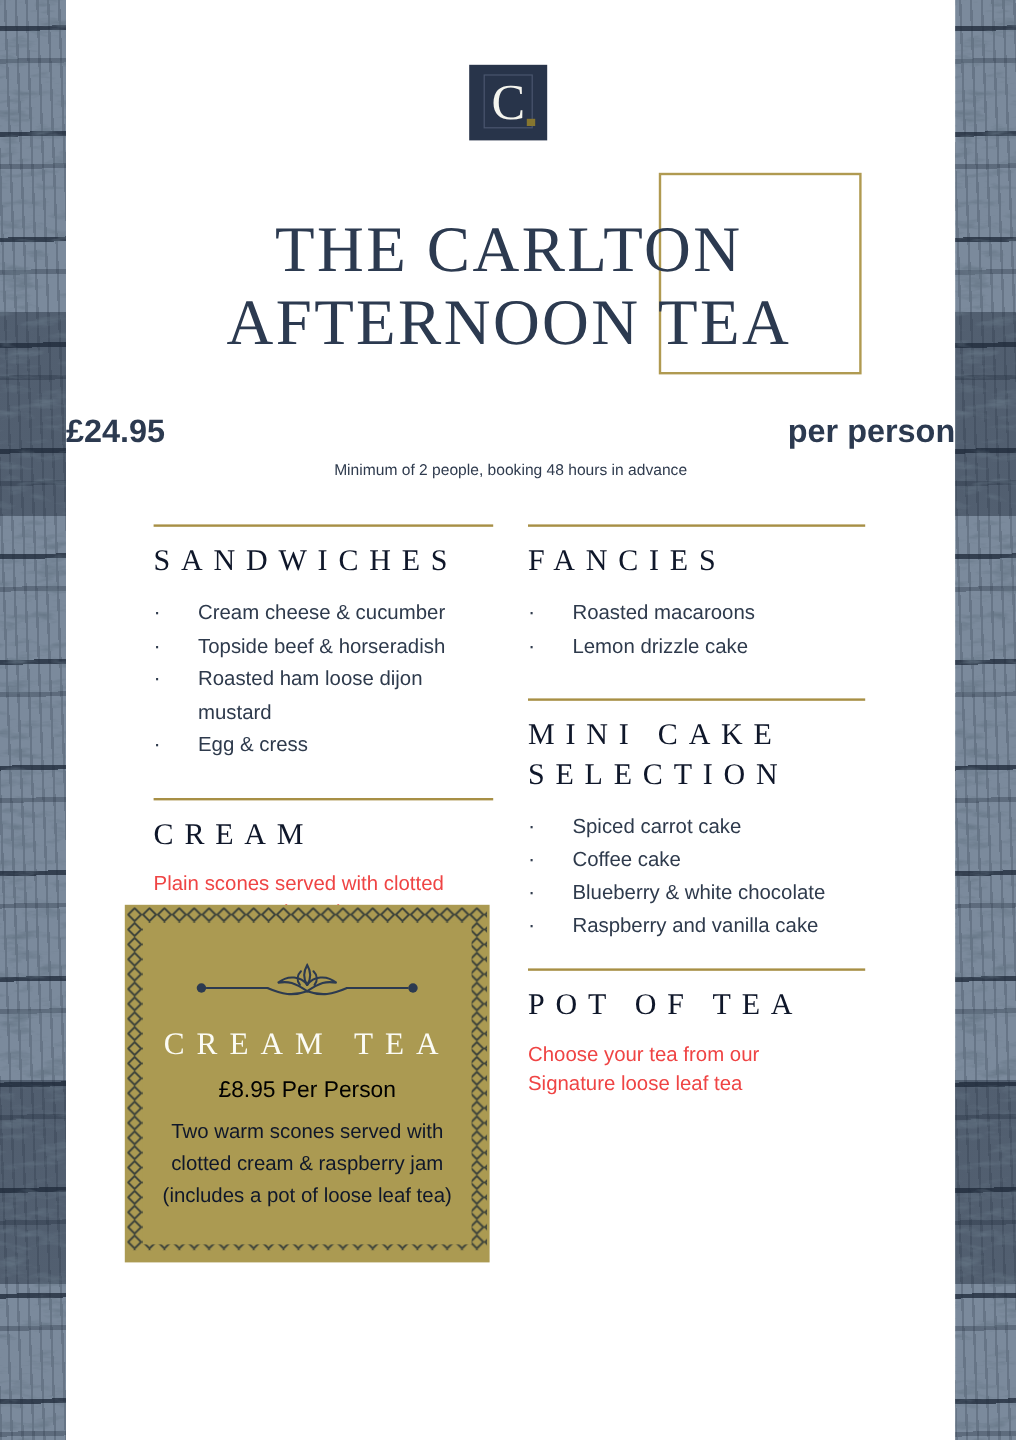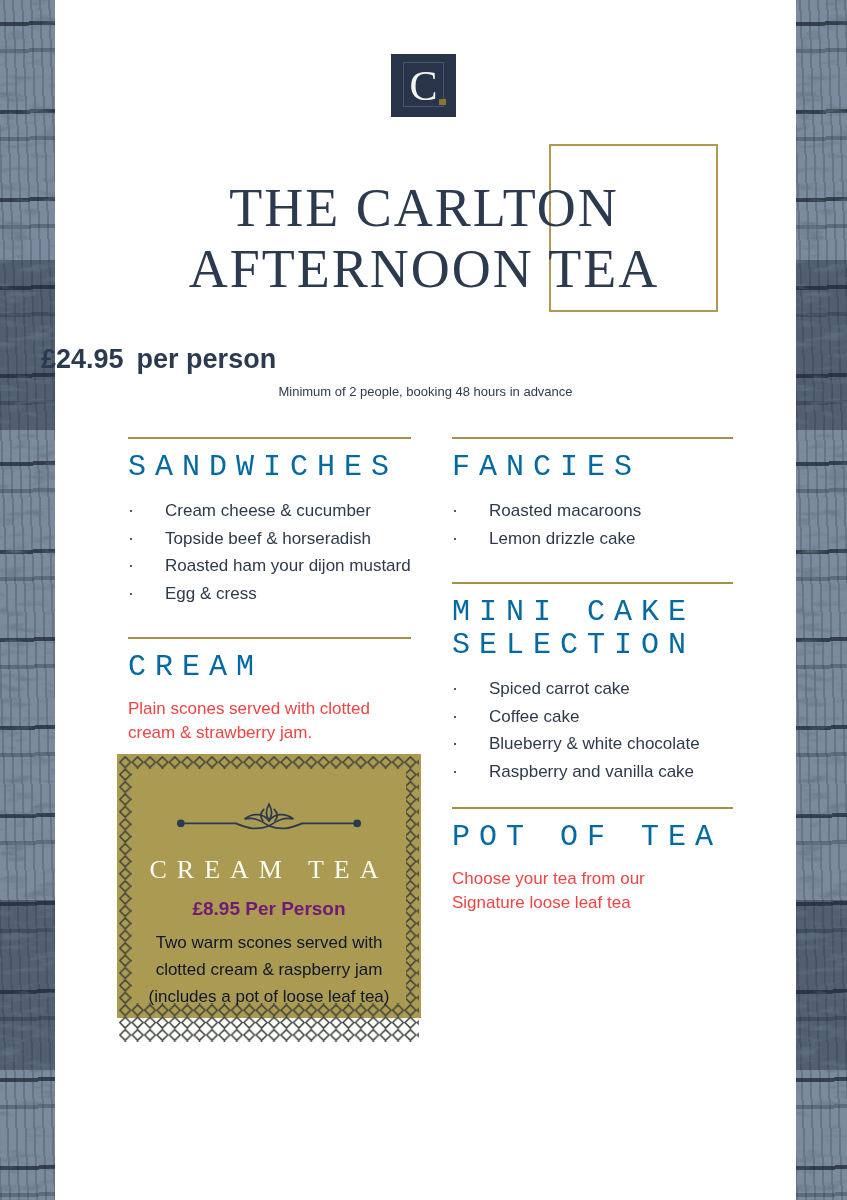--- a/index.html
+++ b/index.html
@@ -27,53 +27,53 @@
   }
   .logo-chip{position:absolute;right:10px;bottom:12px;width:7px;height:6px;background:#86762f;}
   
   .title-accent-box{position:absolute;left:549px;top:144px;width:169px;height:168px;border:2px solid #b09a51;box-sizing:border-box;z-index:0;}
   .page-title{
     position:absolute;left:52px;right:51px;top:178px;z-index:1;text-align:center;
     font-family:"Liberation Serif",serif;font-size:54px;line-height:61px;
     letter-spacing:2px;color:#2c3a50;font-weight:400;
   }
   .price-line{
-    position:absolute;left:41px;right:51px;top:344px;display:flex;justify-content:flex-start;gap:13px;
+    position:absolute;left:55px;right:51px;top:344px;display:flex;justify-content:space-between;gap:13px;
     font-size:27px;font-weight:bold;color:#2c3a50;
   }
   .booking-note{position:absolute;left:55px;right:51px;top:384px;text-align:center;font-size:13px;color:#2f3b4e;}
   
   .col{position:absolute;top:432px;}
   .col-left{left:128px;width:283px;}
-  .col-right{left:440px;width:281px;margin-left:12px;}
+  .col-right{left:440px;width:281px;}
   .gold-rule{height:2px;background:#a78f45;border:0;margin:0;}
   .col .gold-rule:first-child{margin-top:5px;}
   .rule-gap{margin-top:30px;}
   .rule-gap-sm{margin-top:22px;}
   .section-title{
-    font-family:Liberation Mono, monospace;font-weight:400;font-size:30px;line-height:33px;
-    letter-spacing:9px;color:#0369a1;margin:12px 0 13px;
+    font-family:Liberation Serif, serif;font-weight:400;font-size:25px;line-height:33px;
+    letter-spacing:9px;color:#0f172a;margin:12px 0 13px;
   }
   .menu-list{list-style:none;margin:0;padding:0;}
   .menu-list li{display:flex;align-items:baseline;line-height:27.5px;font-size:17px;color:#2e3a4c;}
   .bullet{width:37px;flex:0 0 37px;font-size:18px;color:#303c4e;}
   .section-desc{margin:4px 0 0;font-size:17px;line-height:24px;color:#ef4444;}
   .pot-desc{width:255px;}
   
-  .cream-box{position:absolute;left:117px;top:754px;width:304px;height:264px;background:#ab9a52;}
+  .cream-box{position:absolute;left:104px;top:754px;width:304px;height:298px;background:#ab9a52;}
   .lattice{position:absolute;inset:2px;width:300px;height:286px;display:block;}
   .cream-inner{
     position:absolute;inset:15px;background:#ab9a52;text-align:center;
   }
   .ornament{display:block;margin:30px auto 0;width:192px;height:40px;}
   .cream-title{
     font-family:"Liberation Serif",serif;font-weight:400;font-size:26px;
     letter-spacing:10px;color:#fbfbf5;margin:16px 0 0;
   }
-  .cream-price{font-size:19px;font-weight:bold;color:#701a75;margin:13px 0 0;}
+  .cream-price{font-size:19px;font-weight:normal;color:#000000;margin:13px 0 0;}
   .cream-desc{margin:9px 0 0;font-size:17px;line-height:27px;color:#0f172a;}
 </style>
 </head>
 <body>
 
 <svg width="0" height="0" style="position:absolute">
   <defs>
     <filter id="grunge" x="0" y="0" width="100%" height="100%">
       <feTurbulence type="fractalNoise" baseFrequency="0.035 0.12" numOctaves="4" seed="11" result="t"></feTurbulence>
       <feColorMatrix in="t" type="matrix" values="0 0 0 0 0.125
@@ -125,21 +125,21 @@
       <li>
           <span class="bullet">·</span>
           <span>Cream cheese &amp; cucumber</span>
         </li>
       <li>
           <span class="bullet">·</span>
           <span>Topside beef &amp; horseradish</span>
         </li>
       <li>
           <span class="bullet">·</span>
-          <span>Roasted ham your dijon mustard</span>
+          <span>Roasted ham loose dijon mustard</span>
         </li>
       <li>
           <span class="bullet">·</span>
           <span>Egg &amp; cress</span>
         </li>
     </ul>
     <hr class="gold-rule rule-gap">
     <h2 class="section-title">CREAM</h2>
     <p class="section-desc">Plain scones served with clotted cream &amp; strawberry jam.</p>
   </div>

